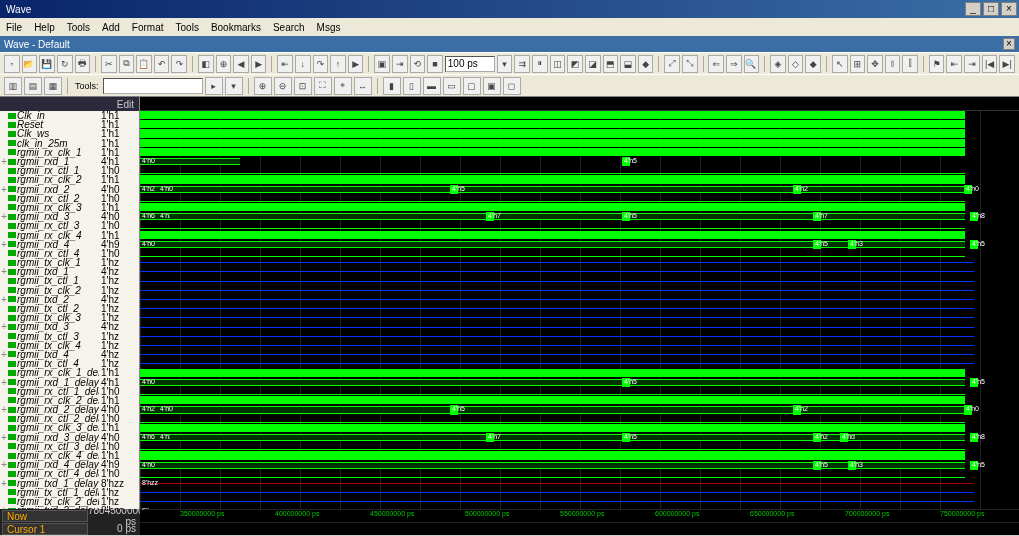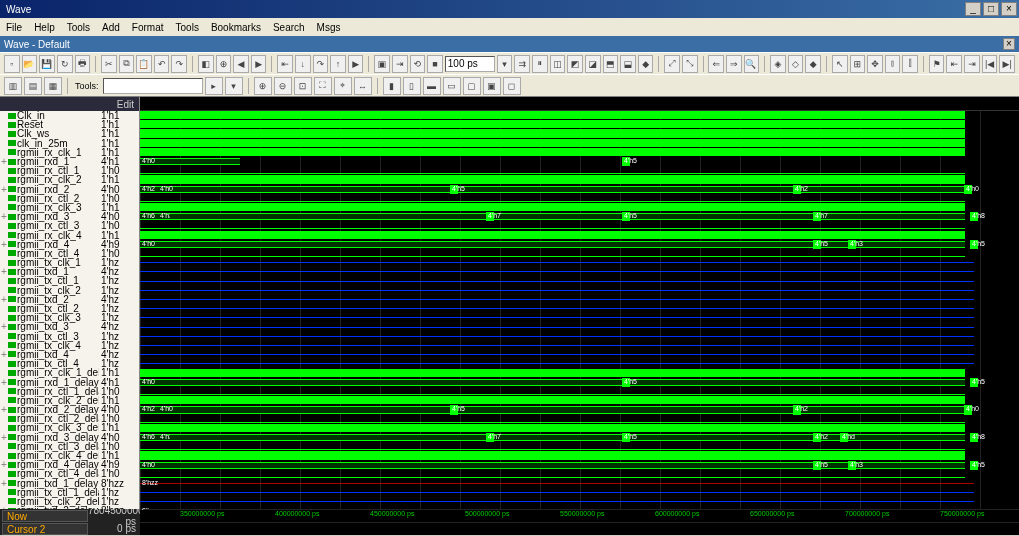--- a/index.html
+++ b/index.html
@@ -25,21 +25,21 @@
 
 .workspace { display:flex; height:calc(536px - 18px - 18px - 16px - 46px - 26px); }
 
 .signal-panel { width:140px; background:#f5f3eb; border-right:1px solid #888; overflow:hidden; position:relative; }
 .signal-header { height:14px; background:#2a2a3a; color:#ccc; display:flex; font-size:8px; align-items:center; }
 .signal-header .c1 { width:86px; padding-left:2px; }
 .signal-header .c2 { width:52px; text-align:right; padding-right:4px; }
 .signal-row { height:9.2px; display:flex; align-items:center; font-size:8px; color:#000; }
 .signal-row .exp { width:8px; text-align:center; color:#888; cursor:pointer; }
 .signal-row .ico { width:8px; height:6px; background:#0a0; margin-right:1px; }
-.signal-row .name { flex:1; white-space:nowrap; overflow:hidden; }
+.signal-row .name { flex:1; white-space:nowrap; overflow:hidden;font-style:italic; }
 .signal-row .val { width:40px; text-align:left; padding-left:2px; white-space:nowrap; overflow:hidden; }
 
 .wave-panel { flex:1; background:#000; position:relative; overflow:hidden; }
 .wave-ruler { position:absolute; top:0; left:0; right:0; height:14px; background:#000; border-bottom:1px solid #333; }
 .wave-area { position:absolute; top:14px; left:0; right:0; bottom:0; }
 .grid-v { position:absolute; top:0; bottom:0; width:1px; background:#222; }
 .wave-row { position:absolute; left:0; right:0; height:9.2px; }
 .wave-high { position:absolute; top:0; bottom:1px; background:#0f0; }
 .wave-bus { position:absolute; top:1px; bottom:1px; background:#0a0;}
 .wave-bus-label { position:absolute; font-size:7px; color:#fff; top:0; }
@@ -688,17 +688,17 @@
         <div class="footer-tick" style="left: 230px;">450000000 ps</div>
         <div class="footer-tick" style="left: 325px;">500000000 ps</div>
         <div class="footer-tick" style="left: 420px;">550000000 ps</div>
         <div class="footer-tick" style="left: 515px;">600000000 ps</div>
         <div class="footer-tick" style="left: 610px;">650000000 ps</div>
         <div class="footer-tick" style="left: 705px;">700000000 ps</div>
         <div class="footer-tick" style="left: 800px;">750000000 ps</div>
       </div>
   </div>
   <div class="footer-row">
-    <div class="footer-label">Cursor 2</div>
+    <div class="footer-label">Cursor 1</div>
     <div class="footer-val">0 ps</div>
     <div class="footer-ticks"></div>
   </div>
 </div>
 
 </body></html>

